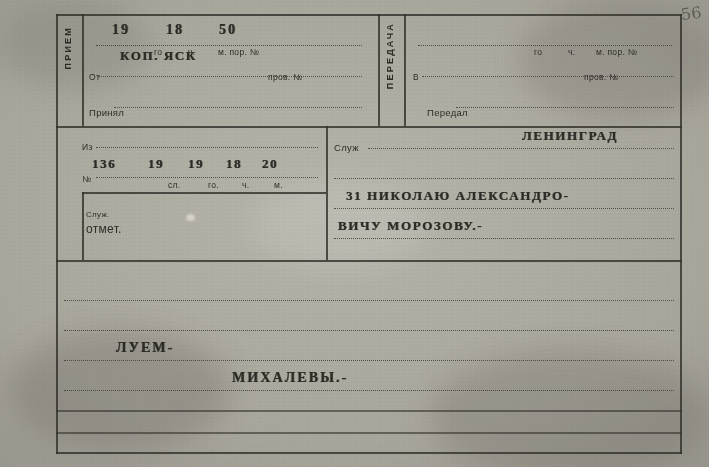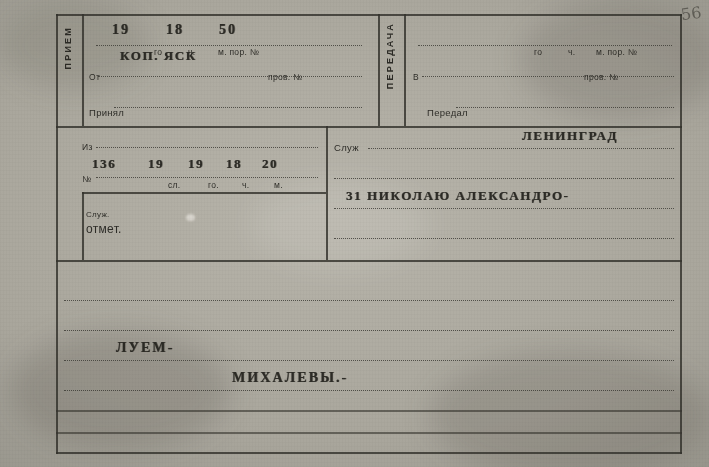--- a/index.html
+++ b/index.html
@@ -206,20 +206,21 @@
     <div class="tw md" style="left:206px; top:142px;">20</div>
 
     <div class="lbl" style="left:278px; top:128px; font-size:9.5px;">Служ</div>
     <div class="dots" style="left:312px; top:134px; width:306px;"></div>
     <div class="dots" style="left:278px; top:164px; width:340px;"></div>
     <div class="dots" style="left:278px; top:194px; width:340px;"></div>
     <div class="dots" style="left:278px; top:224px; width:340px;"></div>
 
     <div class="tw md" style="left:466px; top:114px;">ЛЕНИНГРАД</div>
     <div class="tw md" style="left:290px; top:174px;">31  НИКОЛАЮ АЛЕКСАНДРО-</div>
+    <div class="tw md" style="left:282px; top:204px;">ВИЧУ МОРОЗОВУ.-</div>
 
     <div class="dots" style="left:8px; top:286px; width:610px;"></div>
     <div class="dots" style="left:8px; top:316px; width:610px;"></div>
     <div class="dots" style="left:8px; top:346px; width:610px;"></div>
     <div class="dots" style="left:8px; top:376px; width:610px;"></div>
     <div class="line h" style="left:0; top:396px; width:626px; opacity:.6;"></div>
     <div class="line h" style="left:0; top:418px; width:626px; opacity:.6;"></div>
 
     <div class="tw lg" style="left:60px; top:326px;">ЛУЕМ-</div>
     <div class="tw lg" style="left:176px; top:356px;">МИХАЛЕВЫ.-</div>

